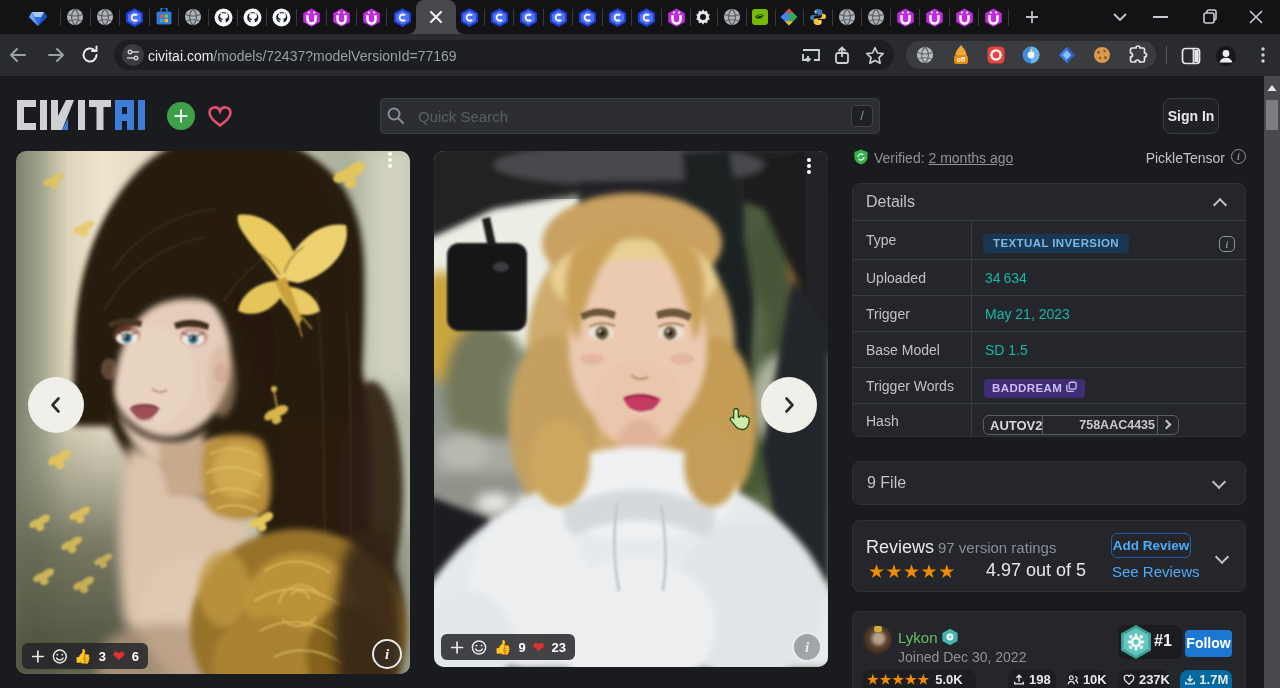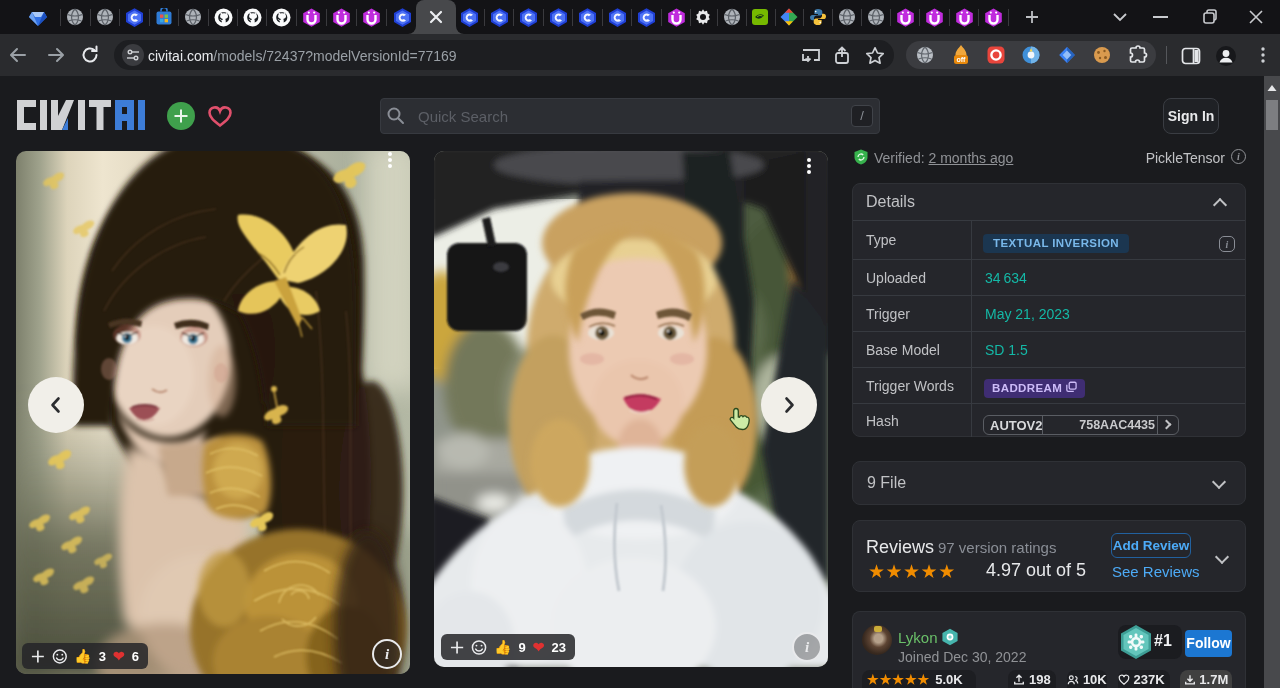--- a/index.html
+++ b/index.html
@@ -791,24 +791,24 @@
   <div class="abs" style="left:1185px;top:630px;width:47px;height:27px;background:#1c77d2;border-radius:4px;color:#fff;font-size:14px;font-weight:bold;text-align:center;line-height:26px">Follow</div>
 
   <div class="abs" style="left:862px;top:670px;width:114px;height:18px;background:#1d1e22;border-radius:8px 8px 0 0;color:#e7e8ea;font-size:13px;font-weight:bold"><span class="star" style="font-size:13px;letter-spacing:1px;position:relative;top:2px;left:5px">★★★★★</span><span style="position:relative;top:2px;left:10px">5.0K</span></div>
   <div class="abs" style="left:1008px;top:670px;width:48px;height:18px;background:#1d1e22;border-radius:8px 8px 0 0;color:#e7e8ea;font-size:13px;font-weight:bold;text-align:center;padding-top:2px"><svg width="12" height="12" viewBox="0 0 14 14" style="vertical-align:-2px">
           <path d="M7 9 V2 M4 4.5 L7 1.5 L10 4.5 M2 9 v2.5 h10 V9" stroke="#e7e8ea" stroke-width="1.6" fill="none"></path>
         </svg> 198</div>
   <div class="abs" style="left:1067px;top:670px;width:40px;height:18px;background:#1d1e22;border-radius:8px 8px 0 0;color:#e7e8ea;font-size:13px;font-weight:bold;text-align:center;padding-top:2px"><svg width="12" height="12" viewBox="0 0 14 14" style="vertical-align:-2px">
           <circle cx="5" cy="4.5" r="2.2" fill="none" stroke="#e7e8ea" stroke-width="1.4"></circle>
           <path d="M1.5 12 a3.5 3.5 0 0 1 7 0 M9.5 3 a2.2 2.2 0 0 1 0 4.4 M12.5 11 a3.5 3.5 0 0 0 -3 -3.4" fill="none" stroke="#e7e8ea" stroke-width="1.4"></path>
         </svg> 10K</div>
-  <div class="abs" style="left:1118px;top:670px;width:52px;height:18px;background:#1d1e22;border-radius:8px 8px 0 0;color:#e7e8ea;font-size:13px;font-weight:bold;text-align:left;padding-top:2px"><svg width="12" height="12" viewBox="0 0 14 14" style="vertical-align:-2px">
+  <div class="abs" style="left:1118px;top:670px;width:52px;height:18px;background:#1d1e22;border-radius:8px 8px 0 0;color:#e7e8ea;font-size:13px;font-weight:bold;text-align:right;padding-top:2px"><svg width="12" height="12" viewBox="0 0 14 14" style="vertical-align:-2px">
           <path d="M7 12 C3 9 1.5 7 1.5 4.8 A2.8 2.8 0 0 1 7 3.6 A2.8 2.8 0 0 1 12.5 4.8 C12.5 7 11 9 7 12 Z" fill="none" stroke="#e7e8ea" stroke-width="1.4"></path>
         </svg> 237K</div>
-  <div class="abs" style="left:1180px;top:670px;width:52px;height:18px;background:#404040;border-radius:8px 8px 0 0;color:#e7e8ea;font-size:13px;font-weight:bold;text-align:center;padding-top:2px"><svg width="12" height="12" viewBox="0 0 14 14" style="vertical-align:-2px">
+  <div class="abs" style="left:1180px;top:670px;width:52px;height:18px;background:#0369a1;border-radius:8px 8px 0 0;color:#e7e8ea;font-size:13px;font-weight:bold;text-align:center;padding-top:2px"><svg width="12" height="12" viewBox="0 0 14 14" style="vertical-align:-2px">
           <path d="M7 1.5 V8 M4 5.5 L7 8.5 L10 5.5 M2 9 v2.5 h10 V9" stroke="#e7e8ea" stroke-width="1.6" fill="none"></path>
         </svg> 1.7M</div>
 </div>
 
   <div class="abs" style="left:1264px;top:76px;width:16px;height:612px;background:#48494c"></div>
   <svg class="abs" style="left:1267px;top:84px" width="10" height="8" viewBox="0 0 10 8">
       <path d="M5 1 L9.5 7 H0.5 Z" fill="#e6e7e9"></path>
     </svg>
   <div class="abs" style="left:1266px;top:100px;width:12px;height:30px;background:#7d7e81"></div>
 

